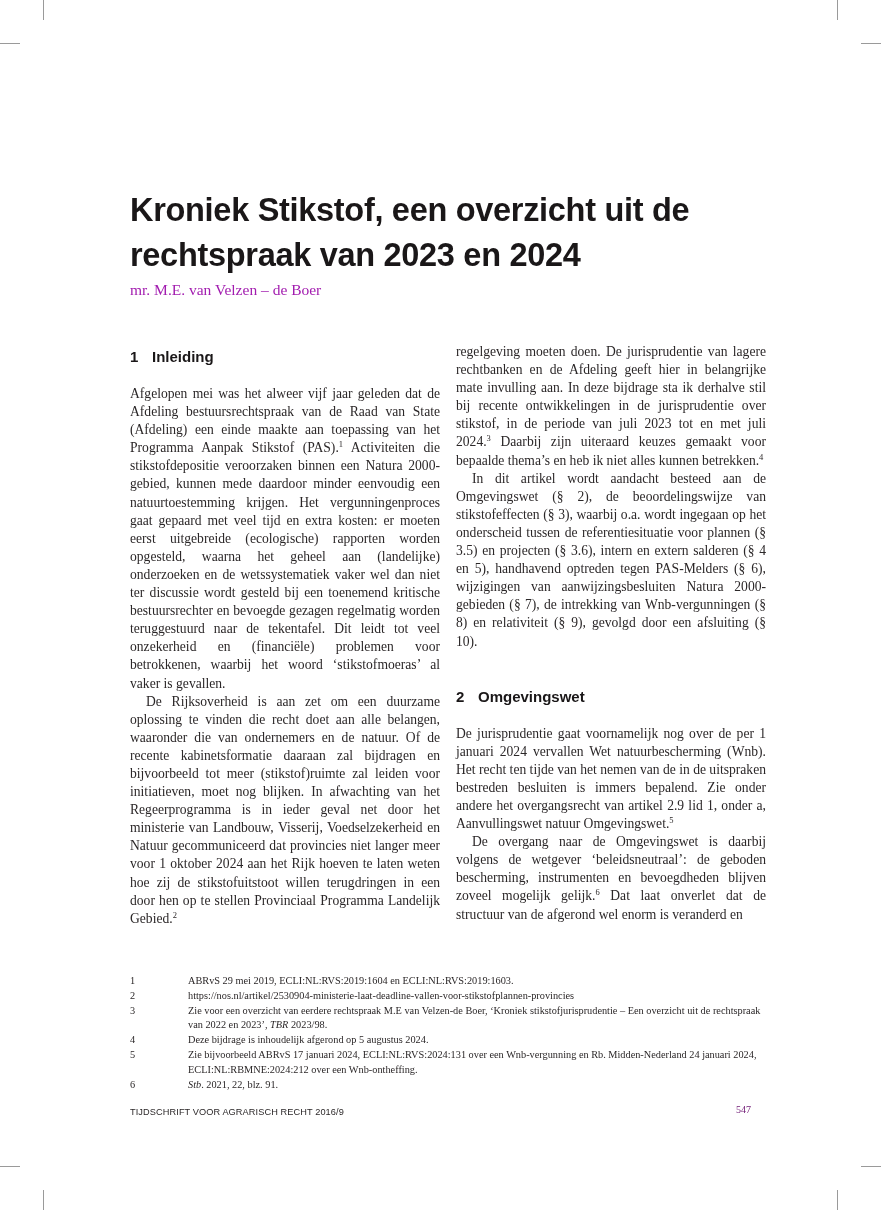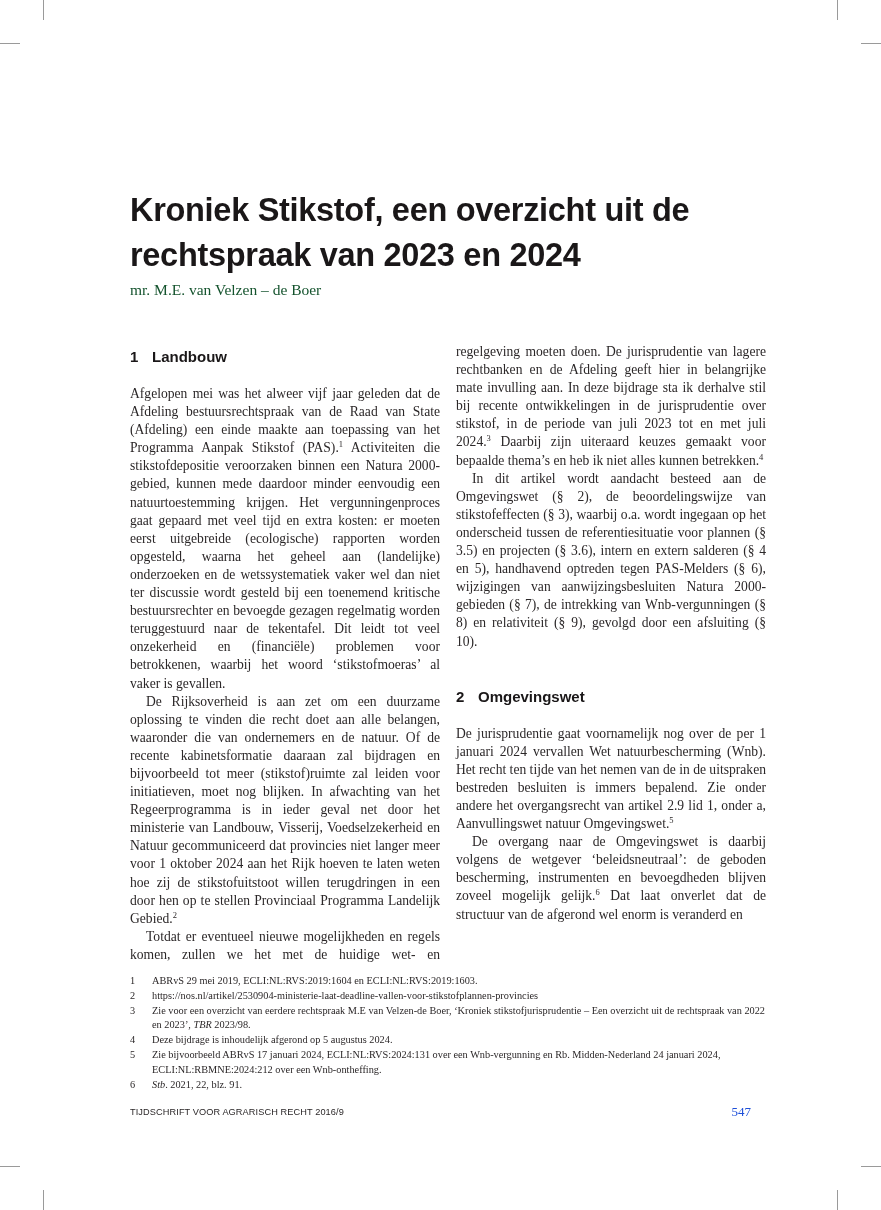--- a/index.html
+++ b/index.html
@@ -13,21 +13,21 @@
     .crop.h { height: 1px; width: 20px; }
 
     .title {
       position: absolute; left: 130px; top: 188px; width: 640px;
       font-family: Liberation Sans, sans-serif;
       font-weight: bold; font-size: 32.5px; line-height: 45px;
       letter-spacing: -0.3px; color: #1a1718; margin: 0;
     }
     .author {
       position: absolute; left: 130px; top: 280px;
-      font-size: 15.5px; line-height: 20px; color: #14532d;
+      font-size: 15.5px; line-height: 20px; color: #a21caf;
     }
     .col { position: absolute; top: 342px; width: 310px; }
     .col.left { left: 130px; }
     .col.right { left: 456px; }
     .sec-head {
       font-family: "Liberation Sans", "DejaVu Sans", sans-serif;
       font-weight: bold; font-size: 15px; line-height: 20px; color: #1a1718;
       margin: 5px 0 18px 0; display: flex;
     }
     .sec-head .num { width: 22px; display: inline-block; }
@@ -38,56 +38,55 @@
     .para.indent { text-indent: 16px; }
     .para sup { font-size: 8.5px; line-height: 0; vertical-align: 5px; }
     .gap-head { margin-top: 36px; }
 
     .footnotes {
       position: absolute; left: 130px; top: 974px; width: 640px;
       font-size: 10.3px; line-height: 14.8px; color: #2b2728;
     }
     .fn { display: flex; }
     .fn .fn-num { width: 22px; flex: 0 0 22px; }
-    .fn .fn-text { flex: 1; }
+    .fn .fn-text { flex: 1; margin-left: 36px; }
     .fn .fn-text i { }
 
     .footer-left {
       position: absolute; left: 130px; top: 1107px;
       font-family: "Liberation Sans", "DejaVu Sans", sans-serif;
       font-size: 9.2px; letter-spacing: 0.1px; color: #2b2728;
     }
     .footer-right {
       position: absolute; right: 130px; top: 1104px;
-      font-size: 13px; color: #1d4ed8;
+      font-size: 10px; color: #701a75;
     }
   </style>
 </head>
 <body>
 
 <div class="crop v" style="left:43px; top:0;"></div>
 <div class="crop h" style="left:0; top:43px;"></div>
 <div class="crop v" style="left:837px; top:0;"></div>
 <div class="crop h" style="left:861px; top:43px;"></div>
 <div class="crop h" style="left:0; top:1166px;"></div>
 <div class="crop v" style="left:43px; top:1190px;"></div>
 <div class="crop h" style="left:861px; top:1166px;"></div>
 <div class="crop v" style="left:837px; top:1190px;"></div>
 
 <h1 class="title">Kroniek Stikstof, een overzicht uit de rechtspraak van 2023 en 2024</h1>
 <div class="author">mr. M.E. van Velzen – de Boer</div>
 
 <div class="col left">
   <div class="sec-head">
     <span class="num">1</span>
-    <span>Landbouw</span>
+    <span>Inleiding</span>
   </div>
   <p class="para"><span>Afgelopen mei was het alweer vijf jaar geleden dat de Afdeling bestuursrechtspraak van de Raad van State (Afdeling) een einde maakte aan toepassing van het Programma Aanpak Stikstof (PAS).</span><sup>1</sup><span> Activiteiten die stikstofdepositie veroorzaken binnen een Natura 2000-gebied, kunnen mede daardoor minder eenvoudig een natuurtoestemming krijgen. Het vergunningenproces gaat gepaard met veel tijd en extra kosten: er moeten eerst uitgebreide (ecologische) rapporten worden opgesteld, waarna het geheel aan (landelijke) onderzoeken en de wetssystematiek vaker wel dan niet ter discussie wordt gesteld bij een toenemend kritische bestuursrechter en bevoegde gezagen regelmatig worden teruggestuurd naar de tekentafel. Dit leidt tot veel onzekerheid en (financiële) problemen voor betrokkenen, waarbij het woord ‘stikstofmoeras’ al vaker is gevallen.</span></p>
   <p class="para indent"><span>De Rijksoverheid is aan zet om een duurzame oplossing te vinden die recht doet aan alle belangen, waaronder die van ondernemers en de natuur. Of de recente kabinetsformatie daaraan zal bijdragen en bijvoorbeeld tot meer (stikstof)ruimte zal leiden voor initiatieven, moet nog blijken. In afwachting van het Regeerprogramma is in ieder geval net door het ministerie van Landbouw, Visserij, Voedselzekerheid en Natuur gecommuniceerd dat provincies niet langer meer voor 1 oktober 2024 aan het Rijk hoeven te laten weten hoe zij de stikstofuitstoot willen terugdringen in een door hen op te stellen Provinciaal Programma Landelijk Gebied.</span><sup>2</sup></p>
-  <p class="para indent" style="text-align-last: justify;"><span id="p3-left">Totdat er eventueel nieuwe mogelijkheden en regels komen, zullen we het met de huidige wet- en</span></p>
 </div>
 
 <div class="col right" style="top:343px;">
   <p class="para"><span id="p3-right">regelgeving moeten doen. De jurisprudentie van lagere rechtbanken en de Afdeling geeft hier in belangrijke mate invulling aan. In deze bijdrage sta ik derhalve stil bij recente ontwikkelingen in de jurisprudentie over stikstof, in de periode van juli 2023 tot en met juli 2024.</span><sup>3</sup><span> Daarbij zijn uiteraard keuzes gemaakt voor bepaalde thema’s en heb ik niet alles kunnen betrekken.</span><sup>4</sup></p>
   <p class="para indent">In dit artikel wordt aandacht besteed aan de Omgevingswet (§ 2), de beoordelingswijze van stikstofeffecten (§ 3), waarbij o.a. wordt ingegaan op het onderscheid tussen de referentiesituatie voor plannen (§ 3.5) en projecten (§ 3.6), intern en extern salderen (§ 4 en 5), handhavend optreden tegen PAS-Melders (§ 6), wijzigingen van aanwijzingsbesluiten Natura 2000-gebieden (§ 7), de intrekking van Wnb-vergunningen (§ 8) en relativiteit (§ 9), gevolgd door een afsluiting (§ 10).</p>
 
   <div class="sec-head gap-head">
     <span class="num">2</span>
     <span>Omgevingswet</span>
   </div>

